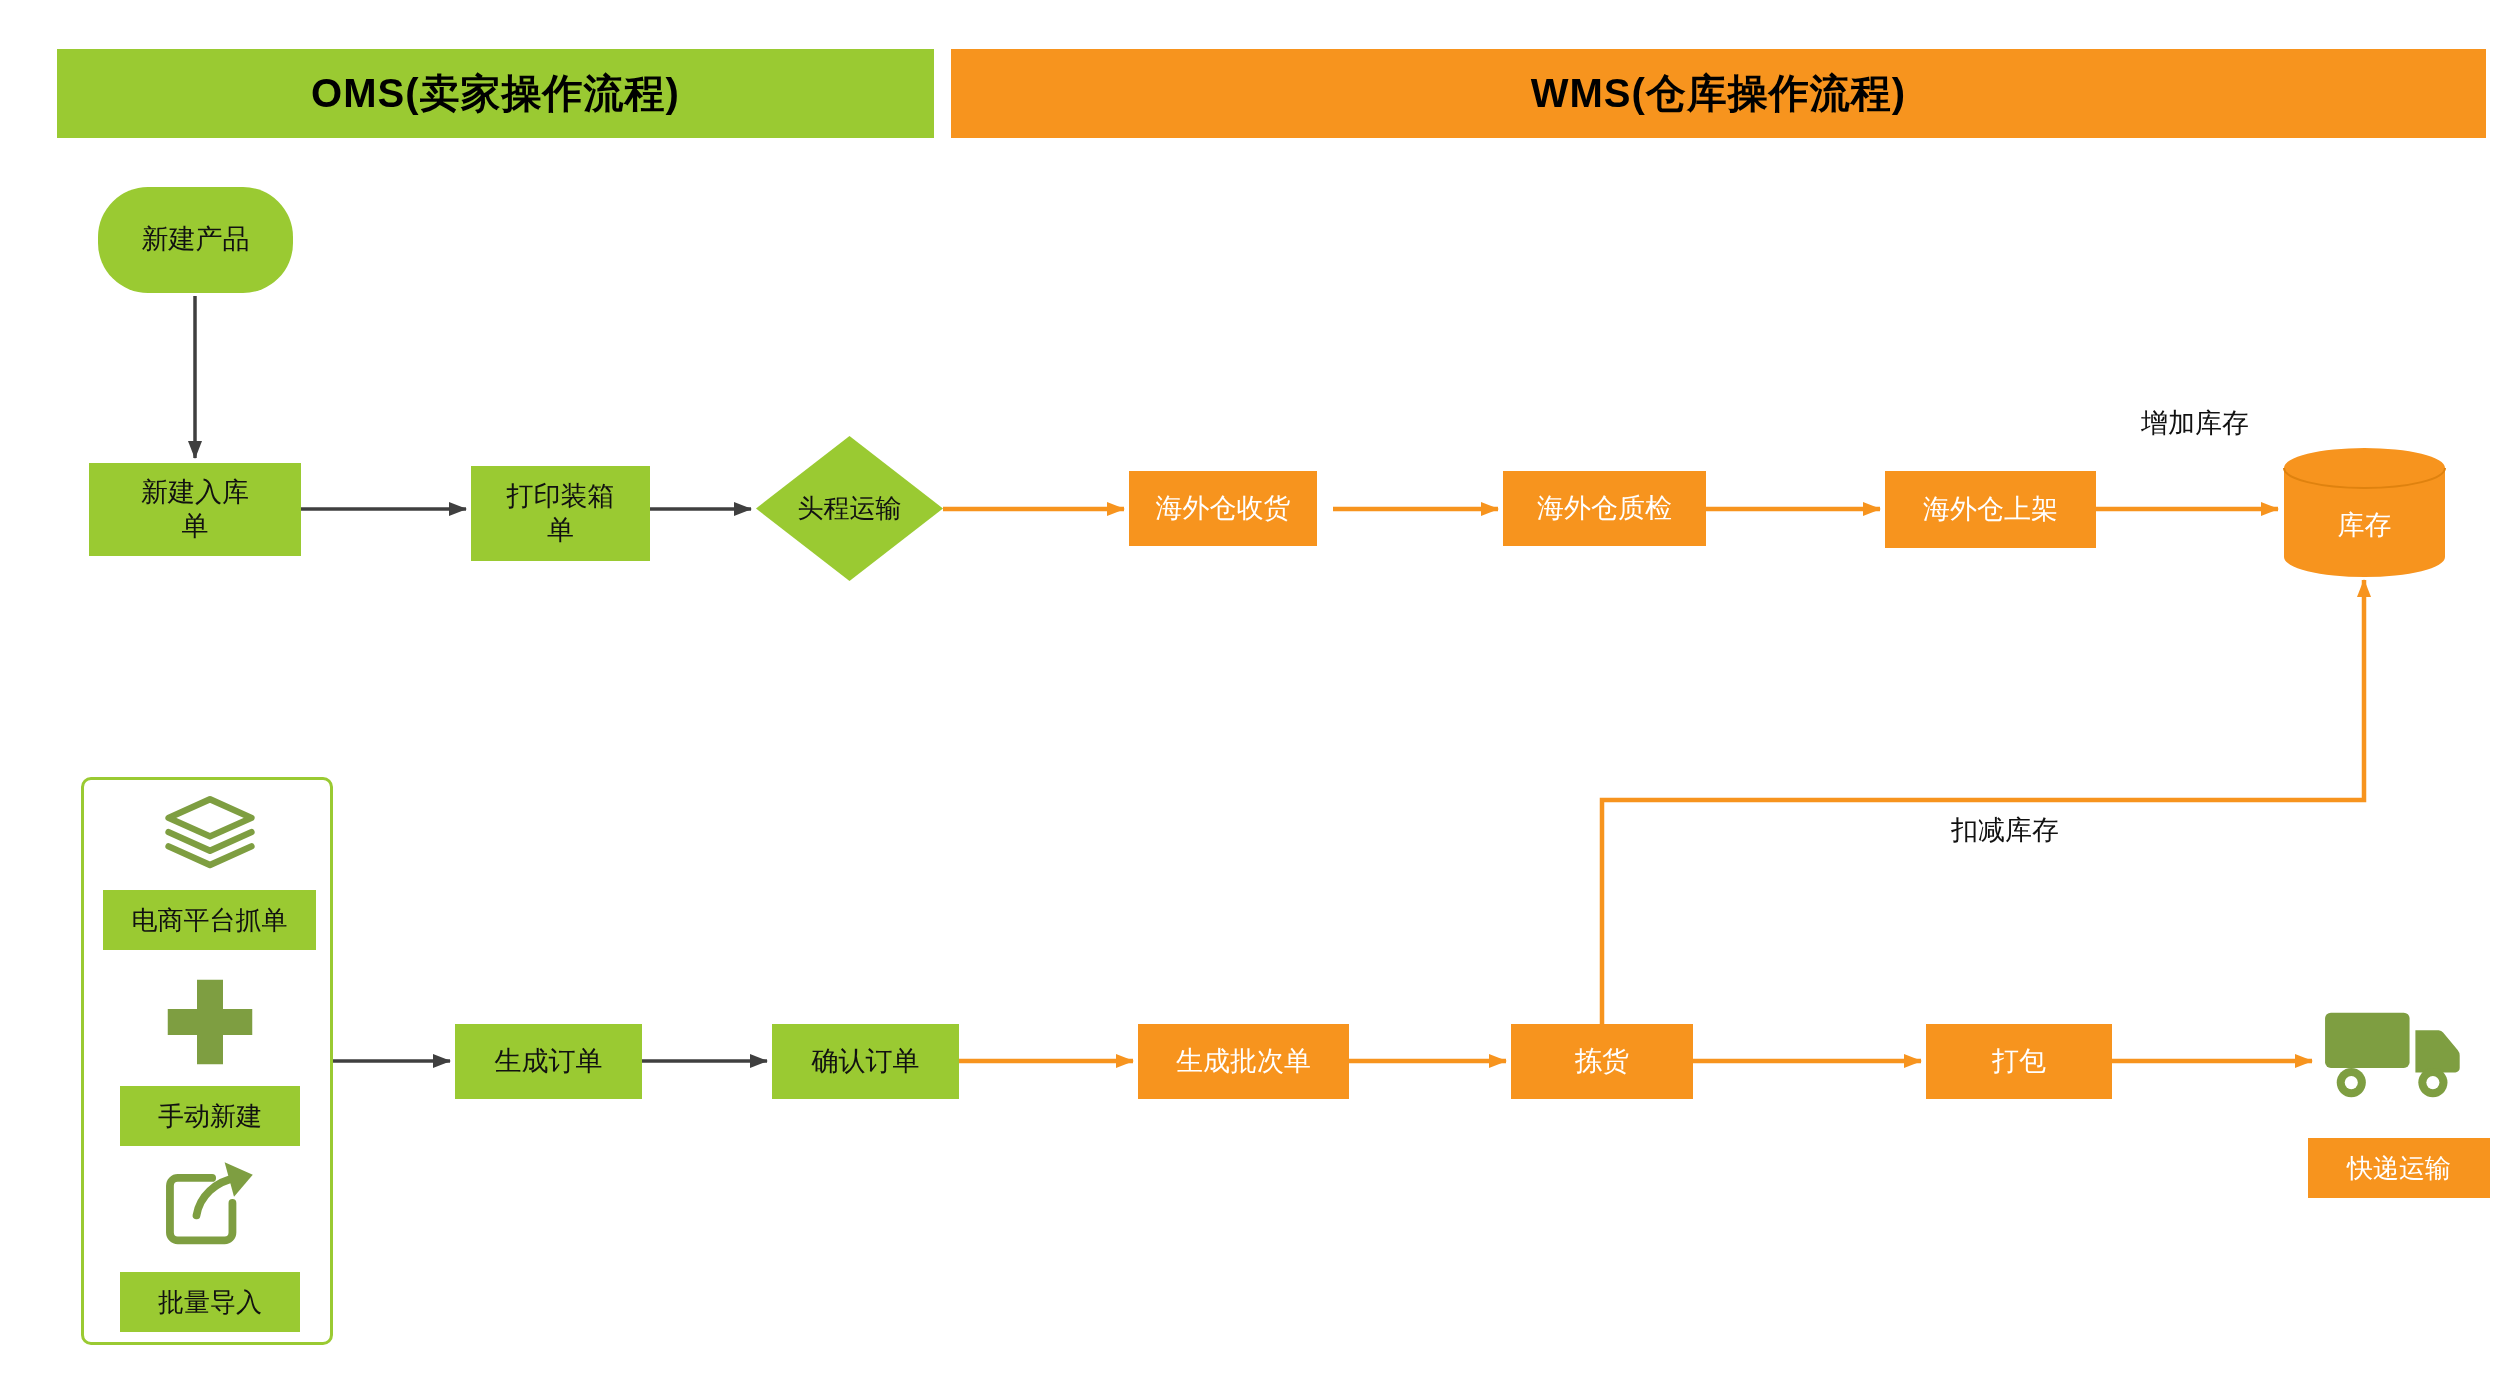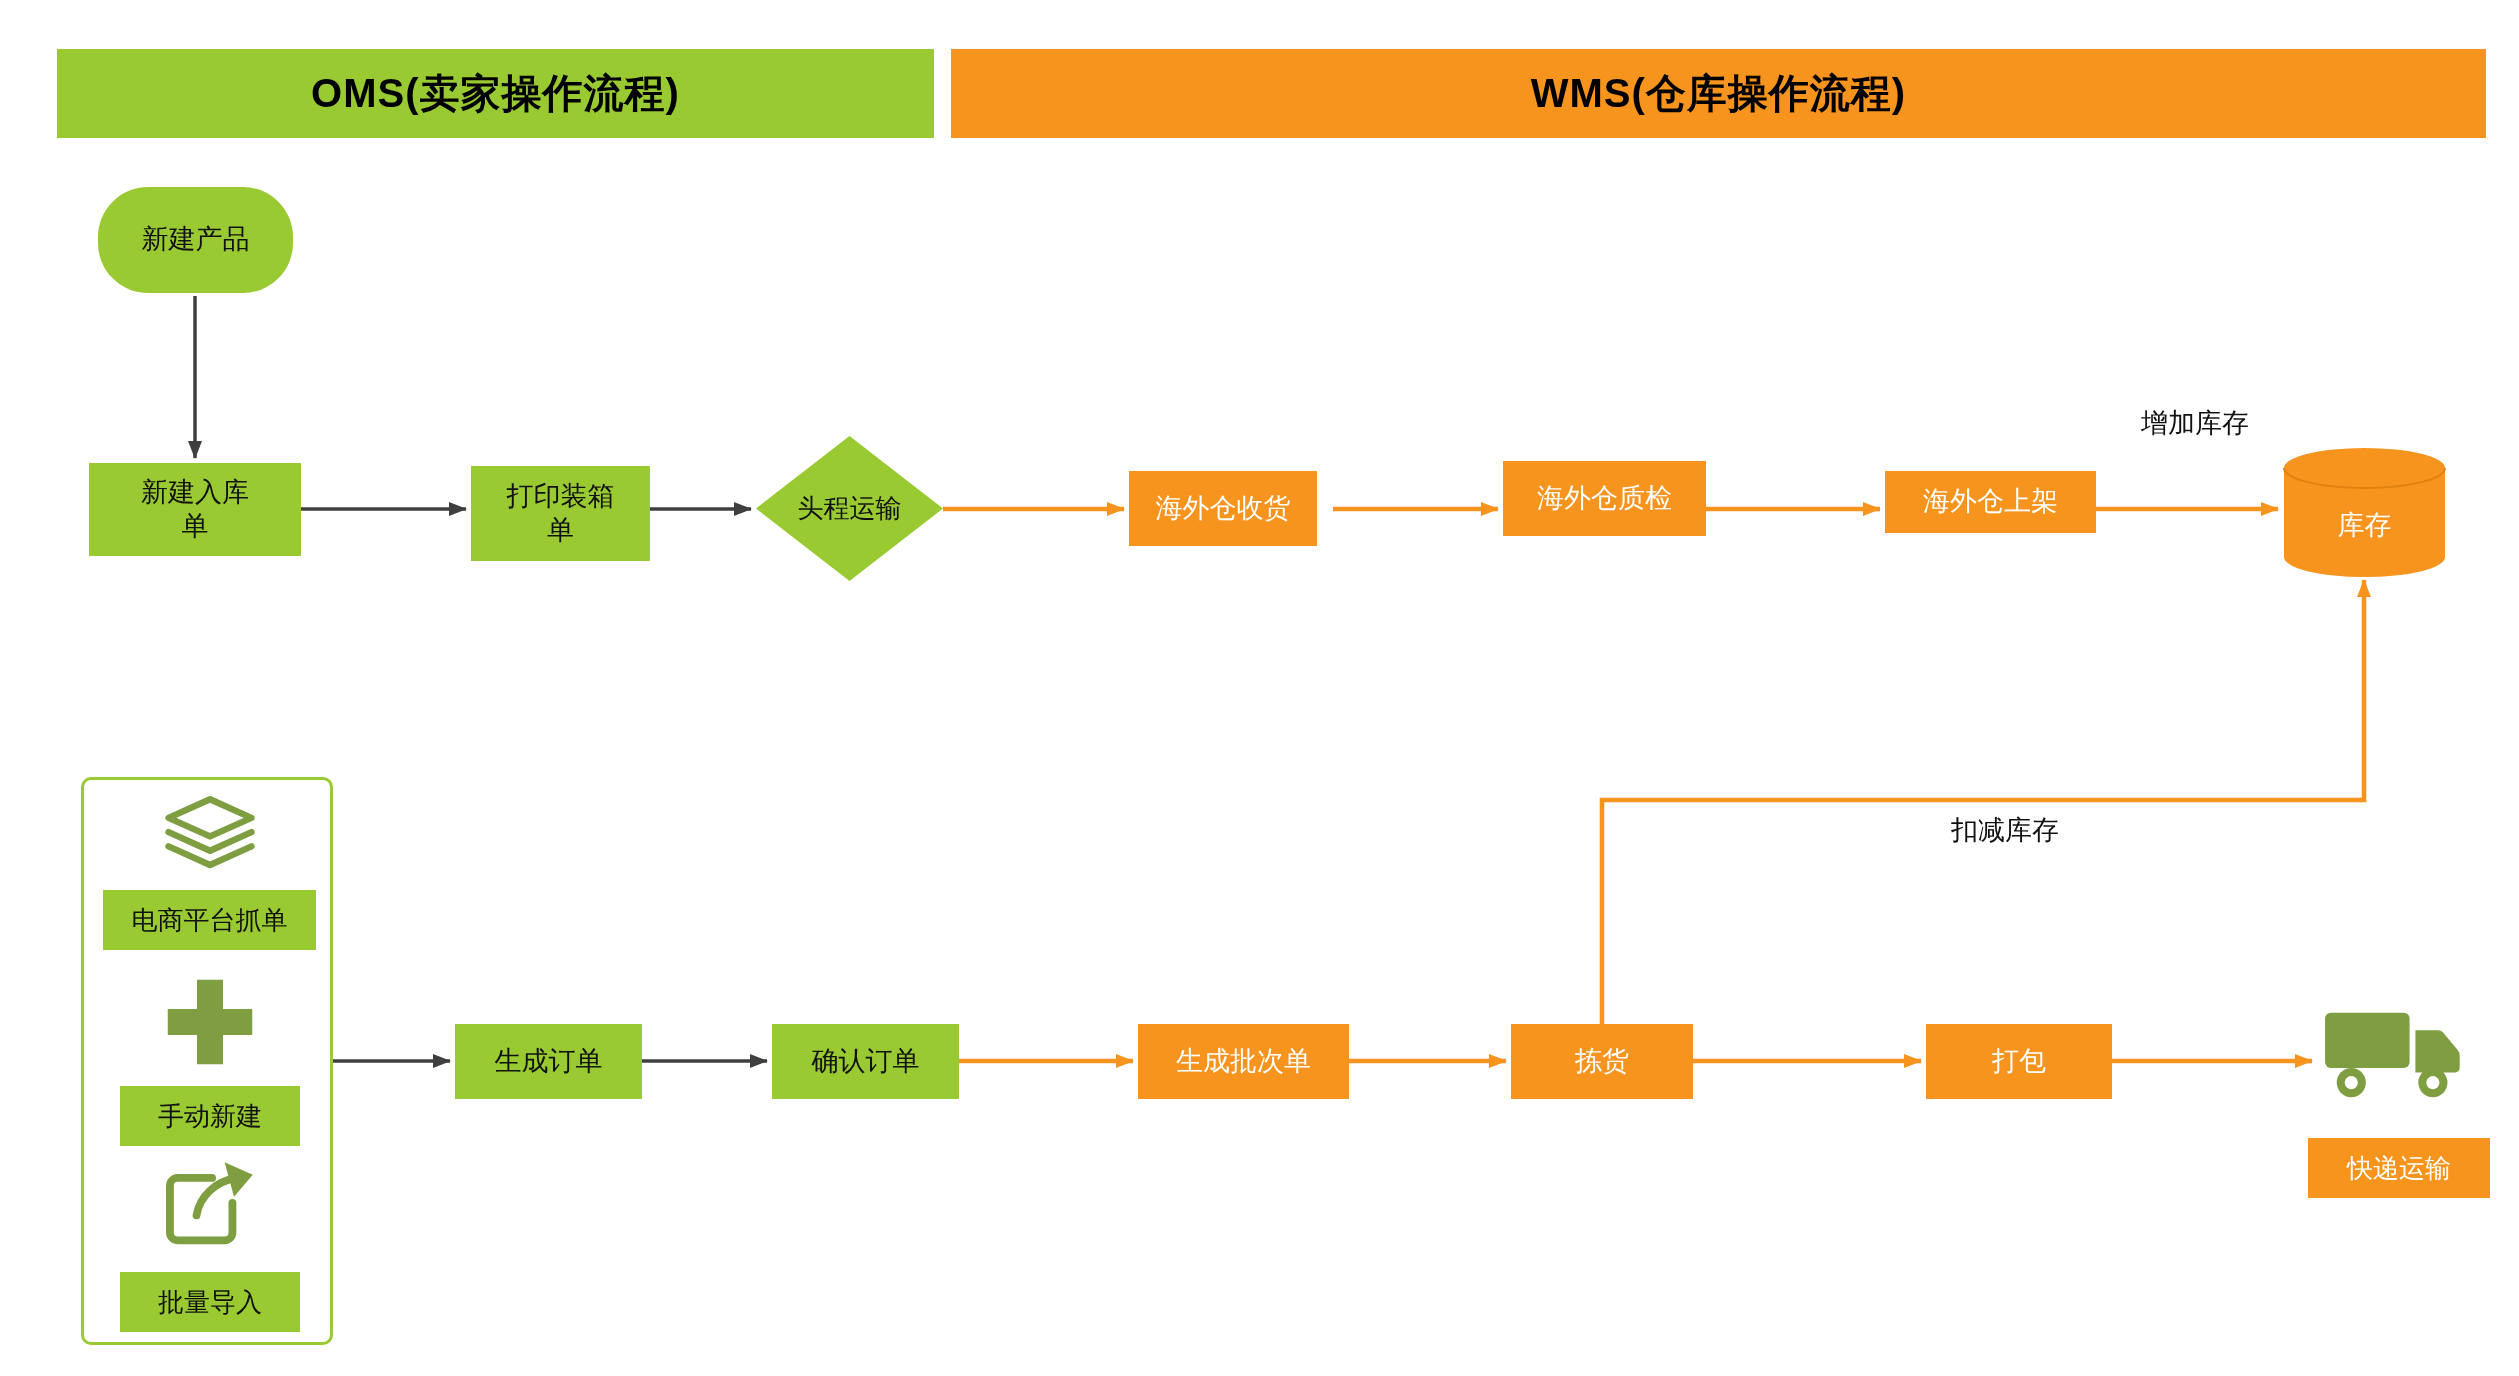--- a/index.html
+++ b/index.html
@@ -90,22 +90,22 @@
     <span>新建入库单</span>
   </div>
 
   <div class="node node-green two-line" style="left:471px;top:466px;width:179px;height:95px;">
     <span>打印装箱单</span>
   </div>
 
   <div class="diamond" style="left:756px;top:436px;width:187px;height:145px;">头程运输</div>
 
   <div class="node node-orange" style="left:1129px;top:471px;width:188px;height:75px;">海外仓收货</div>
-  <div class="node node-orange" style="left:1503px;top:461px;width:203px;height:75px;">海外仓质检</div>
-  <div class="node node-orange" style="left:1885px;top:471px;width:211px;height:62px;font-family:Liberation Serif, serif;">海外仓上架</div>
+  <div class="node node-orange" style="left:1503px;top:471px;width:203px;height:75px;">海外仓质检</div>
+  <div class="node node-orange" style="left:1885px;top:471px;width:211px;height:77px;font-family:Liberation Serif, serif;">海外仓上架</div>
 
   <div class="flow-label" style="left:2100px;top:405px;width:190px;">增加库存</div>
 
   <div class="cylinder" style="left:2283px;top:447px;width:163px;height:131px;">
     <svg width="163" height="131" viewBox="0 0 163 131">
       <path class="fill-orange" d="M1,21 A80.5,20 0 0 1 162,21 L162,110 A80.5,20 0 0 1 1,110 Z"></path>
       <path class="seam" d="M1,21 A80.5,20 0 0 0 162,21"></path>
     </svg>
     <span class="cyl-label">库存</span>
   </div>

